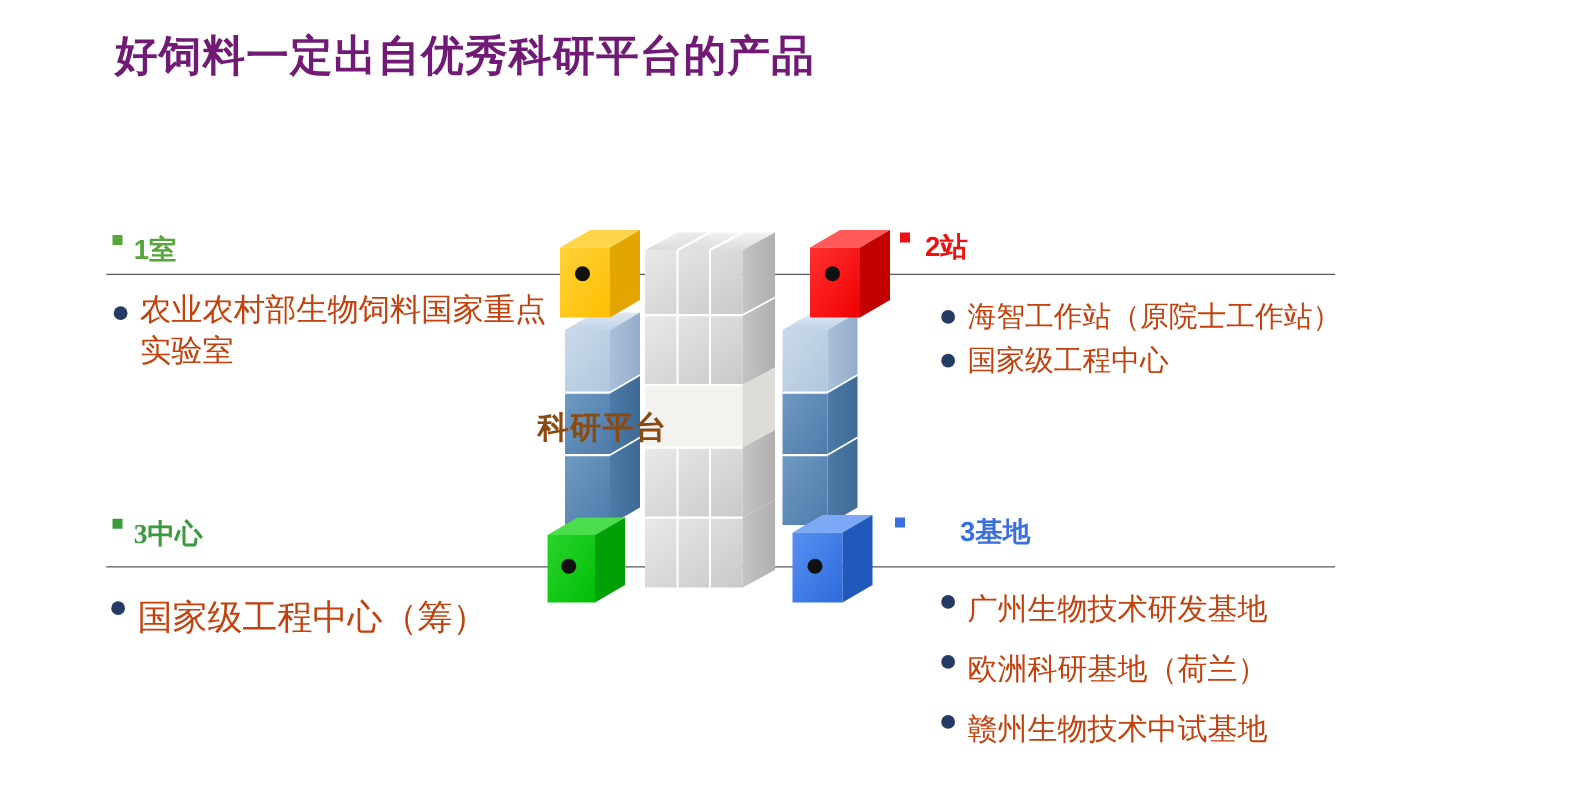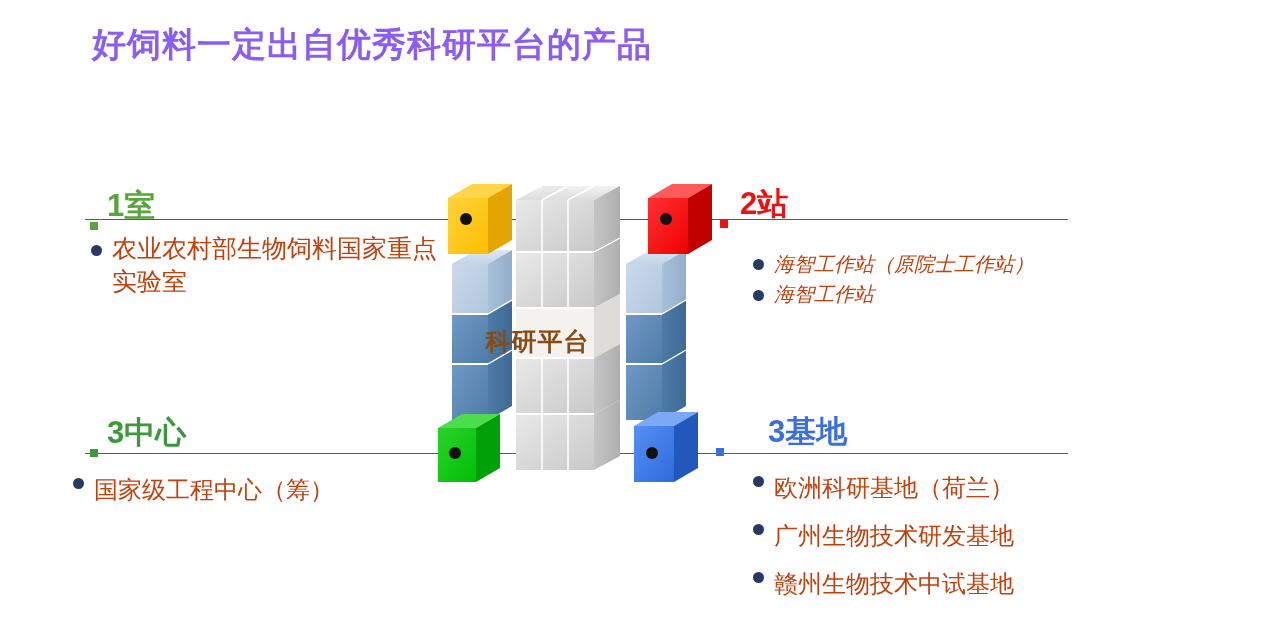--- a/index.html
+++ b/index.html
@@ -17,53 +17,53 @@
   }
 
   
   #slide-title {
     position: absolute;
     left: 92px;
     top: 22px;
     font-size: 34px;
     font-weight: bold;
     letter-spacing: 1px;
-    color: #8b5cf6;
+    color: #701a75;
     white-space: nowrap;
   }
 
   
   .rule {
     position: absolute;
     height: 1px;
     background: #5a5a5a;
   }
   #rule-top    { left: 85px;  top: 219px; width: 983px; }
   #rule-bottom { left: 85px;  top: 453px; width: 983px; }
 
   
   .quad-head {
     position: absolute;
     display: flex;
-    align-items: flex-end;
+    align-items: flex-start;
     gap: 9px;
-    font-size: 31px;
+    font-size: 22px;
     font-weight: bold;
     white-space: nowrap;
   }
   .sq-bullet {
     width: 8px;
     height: 8px;
     display: inline-block;
     position: relative;
     top: 3px;
   }
   #head-1shi   { left: 90px;  top: 185px; color: #57A639; }
   #head-2zhan  { left: 720px; top: 183px; color: #EE1111; gap: 12px; }
-  #head-3zx    { left: 90px;  top: 412px; color: #3C9A3C; }
+  #head-3zx    { left: 90px;  top: 412px; color: #3C9A3C; font-family: Liberation Serif, serif; }
   #head-3jd    { left: 716px; top: 411px; color: #3A6FE0; gap: 44px; }
 
   
   .bullet-list {
     position: absolute;
     list-style: none;
     margin: 0;
     padding: 0;
   }
   .bullet-list li {
@@ -83,29 +83,28 @@
     background: #253B63;
   }
 
   #list-1shi {
     left: 90px;  top: 232px;
     font-size: 25px;
     line-height: 1.33;
     width: 360px;
   }
   #list-2zhan {
-    left: 752px; top: 249px;
-    font-size: 20px;
+    left: 752px; top: 236px;
+    font-size: 23px;
     line-height: 1.52;
     width: 420px;
-    font-style: italic;
   }
   #list-3zx {
-    left: 72px;  top: 466px;
-    font-size: 24px;
+    left: 88px;  top: 466px;
+    font-size: 28px;
     line-height: 2.0;
     width: 420px;
   }
   #list-3jd {
     left: 752px; top: 464px;
     font-size: 24px;
     line-height: 2.0;
     width: 420px;
   }
 
@@ -117,21 +116,21 @@
     width: 300px;
     height: 305px;
   }
   #cube-graphic svg { display: block; }
 
   .center-label {
     position: absolute;
     left: 0;
     top: 145px;
     width: 215px;
-    text-align: center;
+    text-align: left;
     font-size: 25px;
     font-weight: bold;
     color: #8A4B12;
     letter-spacing: 1px;
     pointer-events: none;
   }
 </style>
 </head>
 <body>
 
@@ -321,32 +320,32 @@
 <ul class="bullet-list" id="list-1shi">
   <li>农业农村部生物饲料国家重点实验室</li>
 </ul>
 
 <div class="quad-head" id="head-2zhan">
   <span class="sq-bullet" style="background:#EE1111"></span>
   <span>2站</span>
 </div>
 <ul class="bullet-list" id="list-2zhan">
   <li>海智工作站（原院士工作站）</li>
-  <li>海智工作站</li>
+  <li>国家级工程中心</li>
 </ul>
 
 <div class="quad-head" id="head-3zx">
   <span class="sq-bullet" style="background:#3C9A3C"></span>
   <span>3中心</span>
 </div>
 <ul class="bullet-list" id="list-3zx">
   <li>国家级工程中心（筹）</li>
 </ul>
 
 <div class="quad-head" id="head-3jd">
   <span class="sq-bullet" style="background:#3A6FE0"></span>
   <span>3基地</span>
 </div>
 <ul class="bullet-list" id="list-3jd">
+  <li>广州生物技术研发基地</li>
   <li>欧洲科研基地（荷兰）</li>
-  <li>广州生物技术研发基地</li>
   <li>赣州生物技术中试基地</li>
 </ul>
 
 </body></html>

